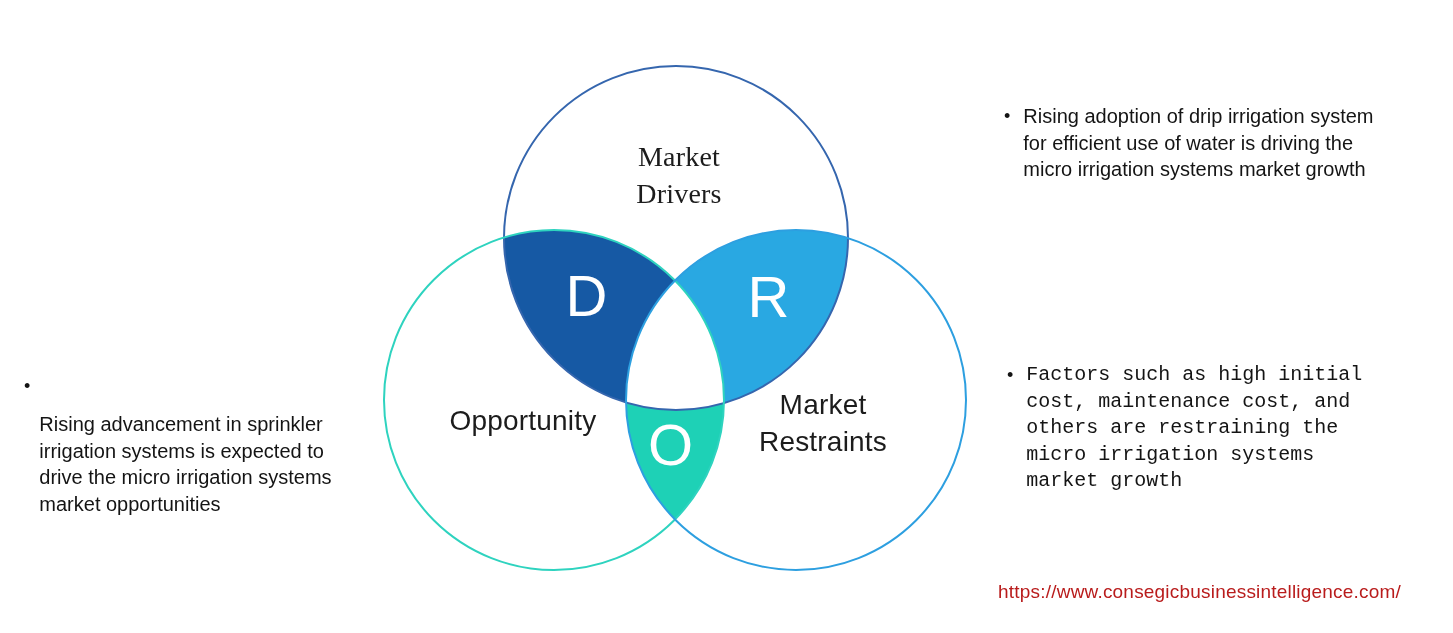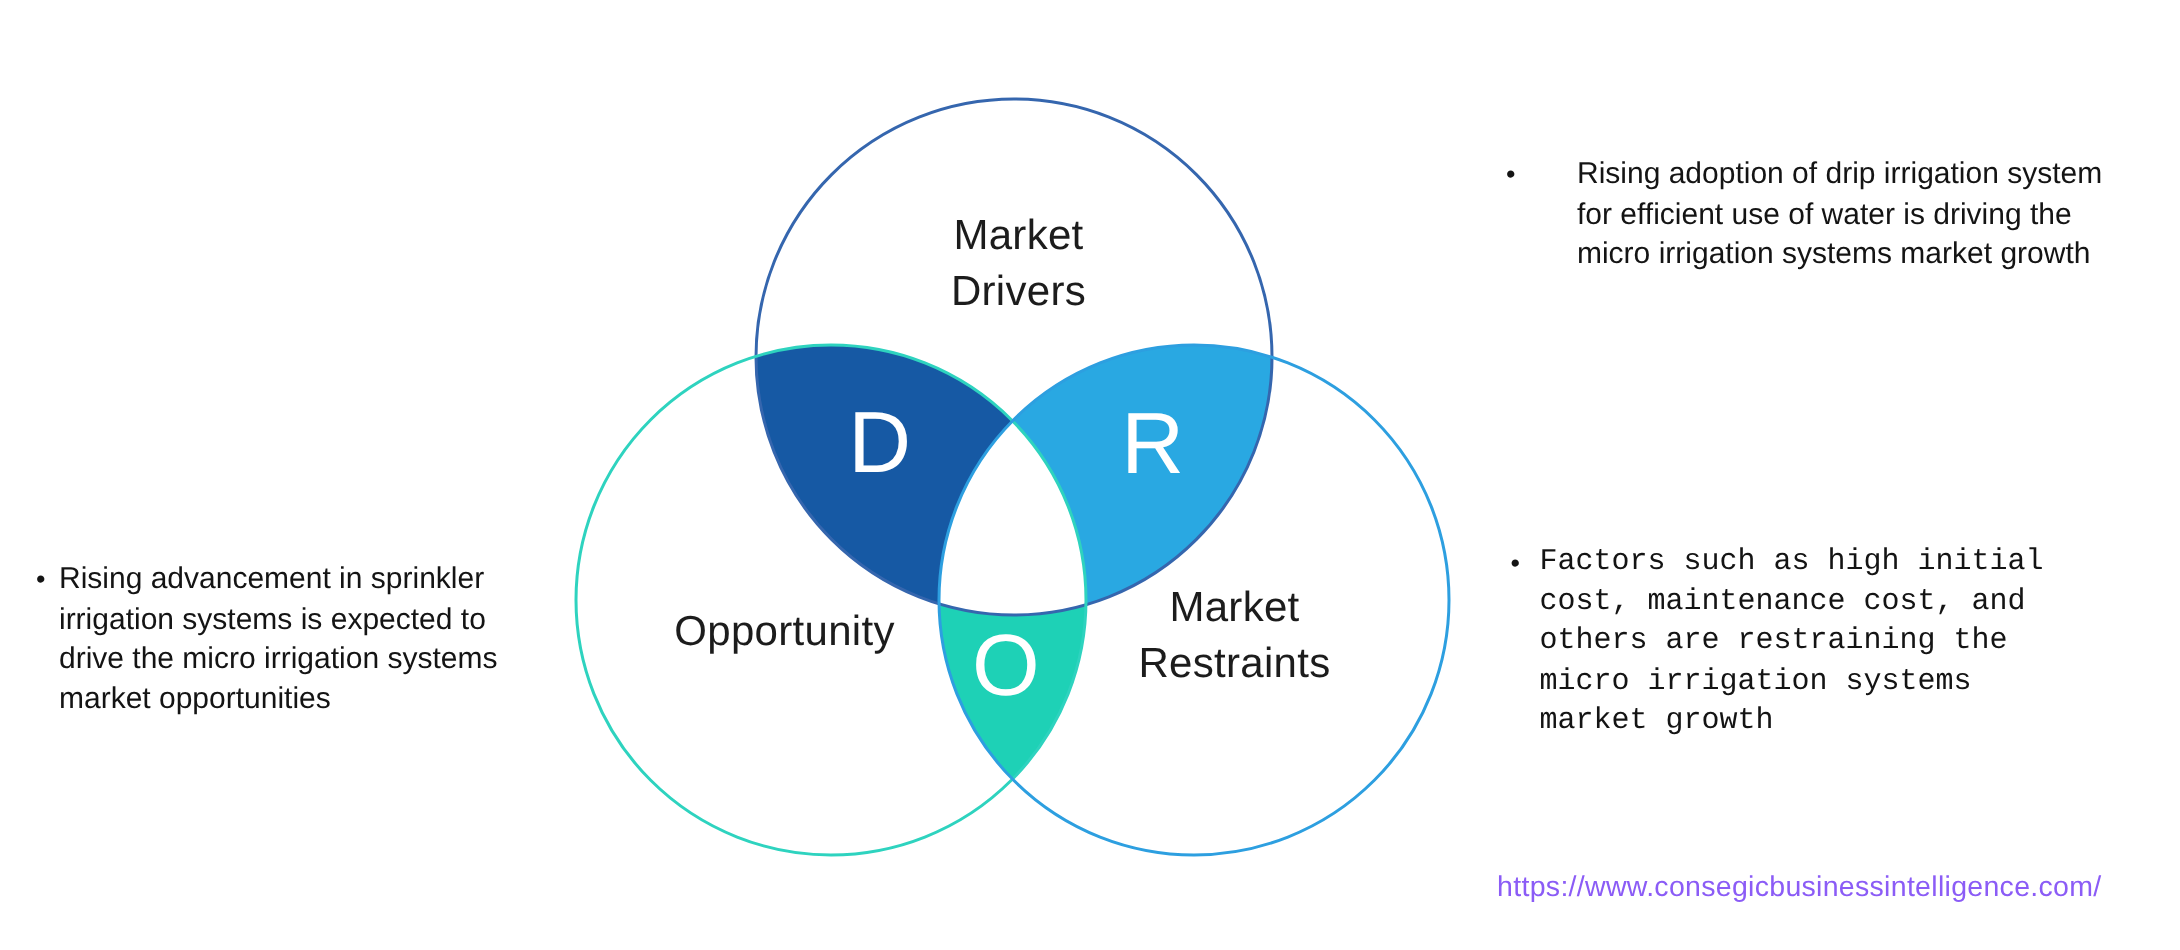--- a/index.html
+++ b/index.html
@@ -19,21 +19,21 @@
   }
   .circle-label {
     position: absolute;
     font-size: 28px;
     line-height: 37px;
     color: #1c1c1c;
     text-align: center;
     white-space: pre-line;
     letter-spacing: 0.2px;
   }
-  .label-drivers    { left: 604px; top: 138px; width: 150px; }
+  .label-drivers    { left: 604px; top: 138px; width: 150px; font-family: Liberation Serif, serif; }
   .label-opportunity{ left: 423px; top: 402px; width: 200px; white-space: nowrap; }
   .label-restraints { left: 743px; top: 386px; width: 160px; }
   .overlap-letter {
     position: absolute;
     color: #ffffff;
     font-size: 58px;
     font-weight: 400;
     transform: translate(-50%, -50%);
     letter-spacing: 1px;
   }
@@ -48,33 +48,33 @@
     line-height: 26.5px;
     color: #141414;
   }
   .note .bullet {
     flex: 0 0 auto;
     margin-right: 9px;
     font-size: 18px;
     line-height: 26.5px;
   }
   .note-left         { left: 24px;   top: 373px; }
-  .note-left .text   { width: 295px; }
+  .note-left .text   { width: 295px; margin-top: 38px; }
   .note-top-right    { left: 1004px; top: 103px; }
   .note-top-right .bullet { margin-right: 13px; }
-  .note-top-right .text   { width: 376px; margin-left: 28px; }
+  .note-top-right .text   { width: 376px; }
   .note-bottom-right { left: 1007px; top: 362px; }
   .note-bottom-right .bullet { margin-right: 13px; }
   .note-bottom-right .text   { width: 356px; font-family: Liberation Mono, monospace; }
   .footer-url {
     position: absolute;
     right: 52px;
     top: 581px;
     font-size: 19px;
-    color: #8b5cf6;
+    color: #b91c1c;
     letter-spacing: 0.2px;
     text-decoration: none;
     cursor: pointer;
   }
 </style>
 </head>
 <body>
 
 <div>
 

